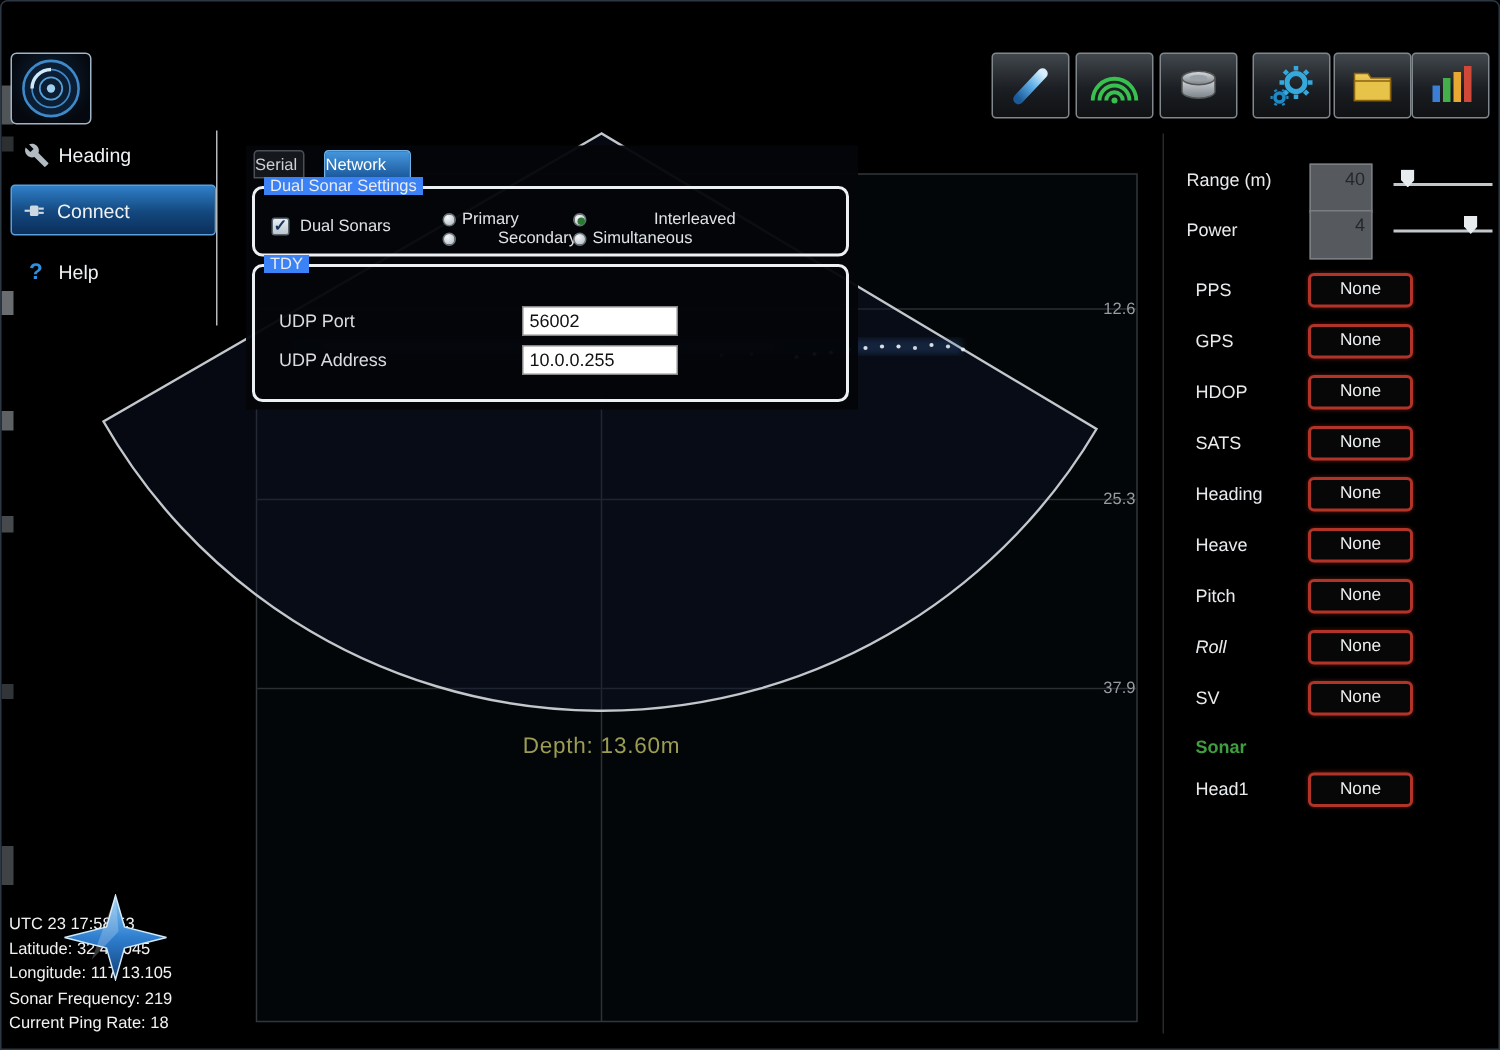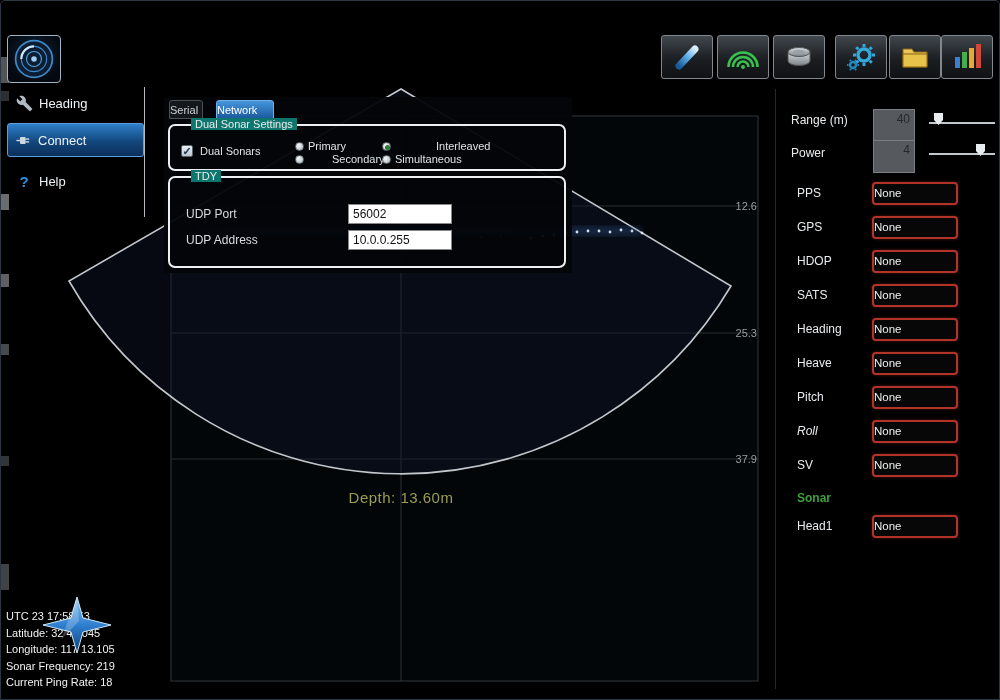--- a/index.html
+++ b/index.html
@@ -49,44 +49,44 @@
   .vsep { position:absolute; left:774px; top:88px; width:1px; height:600px; background:#26282a; z-index:1; }
 
   
   .panel { position:absolute; left:163px; top:96px; width:408px; height:176px;
     background:rgba(3,5,9,.96); z-index:6; }
   .tab { position:absolute; top:3px; height:19px; font-size:11px; 
     line-height:18px; border-radius:3px 3px 0 0; cursor:default; }
   .tab.plain { background:#14181c; border:1px solid #4a5056; color:#ccd2d6; }
   .tab.sel { background:linear-gradient(180deg,#4596dc,#1c5a9e); border:1px solid #6fb0e6; color:#fff; }
   .group { position:absolute; border:2px solid #edf0f2; border-radius:7px; }
-  .legend { position:absolute; background:#0f766e; padding:0 4px; font-size:11px; color:#e9ecee; z-index:7;margin-left:15px; }
+  .legend { position:absolute; background:#3b82f6; padding:0 4px; font-size:11px; color:#e9ecee; z-index:7; }
   .cb { position:absolute; width:12px; height:12px; border:1px solid #5a646c; border-radius:2px;
     background:linear-gradient(180deg,#eaf0f5,#bcc6ce); font-size:11px; line-height:11px;
     text-align:center; color:#16365a; font-weight:bold; }
   .plabel { position:absolute; font-size:11px; color:#dfe3e6; }
   .flabel { position:absolute; font-size:12px; color:#d8dce0; }
   .radio { position:absolute; width:9px; height:9px; border-radius:50%;
     border:1px solid #6a7278; background:radial-gradient(circle at 35% 30%,#f6f8fa,#aab4bc); }
   .radio.sel::after { content:""; position:absolute; left:2px; top:2px; width:5px; height:5px;
     border-radius:50%; background:#2a7a34; }
   .tinput { position:absolute; width:104px; height:20px; background:#fff; border:1px solid #888;
     font-size:12px; color:#111; padding:0 4px; font-family:"Liberation Sans",sans-serif; }
 
   
   .rlabel { position:absolute; left:796px; font-size:12px; color:#e8ebee; z-index:3; }
   .vbox { position:absolute; left:872px; width:42px; height:33px; background:#565a5e;
     border:1px solid #7a7e82; color:#24282c; font-size:12px; text-align:right;
     line-height:19px; padding-right:4px; z-index:3; }
   .strack { position:absolute; width:66px; height:2px; background:#c2c7cb; z-index:3; }
   .shandle { position:absolute; width:9px; height:12px; background:#e8ecef; z-index:4;
     clip-path:polygon(0 0,100% 0,100% 58%,50% 100%,0 58%); }
-  .none-btn { position:absolute; left:871px; width:86px; height:23px; background:#070707;
+  .none-btn { position:absolute; left:871px; width:70px; height:23px; background:#070707;
     border:2px solid #b23428; border-radius:4px; color:#eceff1; font-size:11.5px;
-    line-height:19px; z-index:3; box-shadow:0 0 3px rgba(190,55,40,.45); cursor:default; }
+    text-align:center; line-height:19px; z-index:3; box-shadow:0 0 3px rgba(190,55,40,.45); cursor:default; }
   .sonar-lbl { position:absolute; left:796px; top:490px; font-size:12px; font-weight:bold;
     color:#3f9e3f; z-index:3; }
 
   
   .stat { position:absolute; left:5px; font-size:11px; color:#f2f2f2; z-index:3; }
   .corner-logo { position:absolute; left:40px; top:595px; z-index:5; }
 
   .edge-strip { position:absolute; left:0; width:8px; opacity:.75; z-index:0; }
 </style>
 </head>

